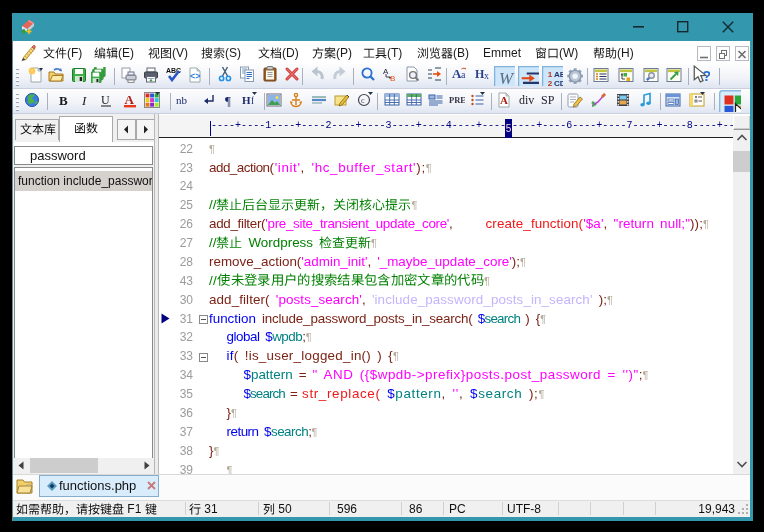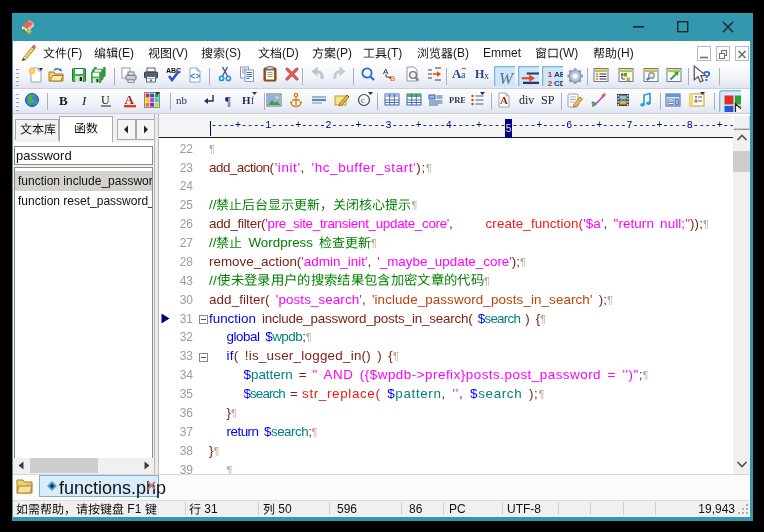--- a/index.html
+++ b/index.html
@@ -15,21 +15,21 @@
 #tb1 { position:absolute; left:13px; top:64px; width:738px; height:25px;
   background:linear-gradient(#fdfdfe 0%, #f2f4f8 55%, #dfe5f2 100%); border-bottom:1px solid #c9cfdd; }
 #tb2 { position:absolute; left:13px; top:89px; width:738px; height:25px;
   background:linear-gradient(#fdfdfe 0%, #f2f4f8 55%, #dfe5f2 100%); border-bottom:1px solid #c9cfdd; }
 .ic { position:absolute; }
 .tsep { position:absolute; width:1px; height:17px; background:#a8b0c0; }
 .grip { position:absolute; width:3px; height:18px;
   background-image:repeating-linear-gradient(#fff 0 1px, #9aa2b2 1px 2px, transparent 2px 4px); }
 #sidebar { position:absolute; left:13px; top:114px; width:141px; height:360px; background:#f0f0f0; }
 .tab1 { position:absolute; font-size:12px; color:#111; }
-#sb-input { position:absolute; left:14px; top:146px; width:139px; height:19px; background:#fff; border:1px solid #8a8a8a; font-size:13px; color:#111; padding-left:1px; line-height:17px; }
+#sb-input { position:absolute; left:14px; top:146px; width:139px; height:19px; background:#fff; border:1px solid #8a8a8a; font-size:13px; color:#111; padding-left:15px; line-height:17px; }
 #sb-list { position:absolute; left:14px; top:167px; width:139px; height:291px; background:#fff; border:1px solid #8a8a8a; border-bottom:none; overflow:hidden; }
 .li { position:absolute; left:0; width:139px; height:20px; font-size:12px; color:#111; line-height:20px; padding-left:3px; white-space:nowrap; overflow:hidden; }
 #splitter { position:absolute; left:154px; top:114px; width:5px; height:360px; background:#ececec; border-left:1px solid #b8b8b8; border-right:1px solid #b8b8b8; }
 #editor { position:absolute; left:159px; top:114px; width:574px; height:360px; background:#fff; }
 #ruler { position:absolute; left:159px; top:115px; width:574px; height:23px; background:#f4f4f4; border-bottom:1.5px solid #222; }
 #ruler-marks { position:absolute; left:211px; top:120px; font-family:"Liberation Mono", monospace; font-size:10px; letter-spacing:0.02px; color:#000080; white-space:pre; width:522px; overflow:hidden; }
 .ln { position:absolute; left:157px; width:36px; text-align:right; font-size:12px; color:#9b9b9b; line-height:18.9px; }
 .cl { position:absolute; font-size:13.4px; line-height:18.5px; white-space:pre; letter-spacing:0px; word-spacing:2.3px; }
 .pil { font-size:11px; }
 .fold { position:absolute; left:199px; width:9px; height:9px; border:1px solid #888; background:#fff; }
@@ -518,21 +518,20 @@
 <div class="abs" style="left:117px;top:119px;width:19px;height:21px;background:#f5f5f5;border:1px solid #a9a9a9"><svg width="17" height="19" viewBox="0 0 17 19">
         <path d="M10 5.5l-4 4 4 4z" fill="#222"></path>
       </svg></div>
 <div class="abs" style="left:136px;top:119px;width:19px;height:21px;background:#f5f5f5;border:1px solid #a9a9a9"><svg width="17" height="19" viewBox="0 0 17 19">
         <path d="M7 5.5l4 4-4 4z" fill="#222"></path>
       </svg></div>
 <div class="abs" style="left:14px;top:142px;width:140px;height:4px;background:#fff"></div>
 <div id="sb-input">password</div>
 <div id="sb-list">
 <div class="li" style="top:3px;background:#d5d2cd">function include_passwor</div>
-<div class="li" style="top:23px">function reset_password_</div>
 </div>
 <div class="abs" style="left:14px;top:458px;width:140px;height:15px;background:#f0f0f0">
 <svg class="abs" style="left:0;top:0" width="15" height="15">
         <path d="M9.5 3.5v8L4.5 7.5z" fill="#404040"></path>
       </svg>
 <div class="abs" style="left:16px;top:0px;width:68px;height:15px;background:#cdcdcd"></div>
 <svg class="abs" style="left:125px;top:0" width="15" height="15">
         <path d="M5.5 3.5v8l5-4z" fill="#404040"></path>
       </svg>
 </div>
@@ -642,21 +641,21 @@
           <use href="#g6587"></use>
         </svg><svg class="k" style="width:13.35px;height:13.35px;vertical-align:-2px" viewBox="0 -88 100 100" fill="currentColor">
           <use href="#g7ae0"></use>
         </svg><svg class="k" style="width:13.35px;height:13.35px;vertical-align:-2px" viewBox="0 -88 100 100" fill="currentColor">
           <use href="#g7684"></use>
         </svg><svg class="k" style="width:13.35px;height:13.35px;vertical-align:-2px" viewBox="0 -88 100 100" fill="currentColor">
           <use href="#g4ee3"></use>
         </svg><svg class="k" style="width:13.35px;height:13.35px;vertical-align:-2px" viewBox="0 -88 100 100" fill="currentColor">
           <use href="#g7801"></use>
         </svg></span><span class="pil" style="color:#b4ab9c">¶</span></div>
-<div class="cl" style="left:209px;top:290.6px;letter-spacing:0.1px"><span style="color:#7c2316">add_filter( </span><span style="color:#ff00ff">'posts_search'</span><span style="color:#7c2316">, </span><span style="color:#c2410c">'include_password_posts_in_search'</span><span style="color:#7c2316"> );</span><span class="pil" style="color:#b4ab9c">¶</span></div>
+<div class="cl" style="left:209px;top:290.6px;letter-spacing:0.1px"><span style="color:#7c2316">add_filter( </span><span style="color:#ff00ff">'posts_search'</span><span style="color:#7c2316">, </span><span style="color:#c4b5fd">'include_password_posts_in_search'</span><span style="color:#7c2316"> );</span><span class="pil" style="color:#b4ab9c">¶</span></div>
 <div class="cl" style="left:209px;top:309.5px;"><span style="color:#0000f0">function</span> <span style="letter-spacing:-0.18px"><span style="color:#7c2316">include_password_posts_in_search(</span></span><span style="letter-spacing:-0.78px"> <span style="color:#0000f0">$</span><span style="color:#008080">search</span> </span><span style="color:#7c2316">) {</span><span class="pil" style="color:#b4ab9c">¶</span></div>
 <div class="cl" style="left:226.5px;top:328.4px;letter-spacing:-0.45px"><span style="color:#0000f0">global</span> <span style="color:#0000f0">$</span><span style="color:#008080">wpdb</span><span style="color:#7c2316">;</span><span class="pil" style="color:#b4ab9c">¶</span></div>
 <div class="cl" style="left:226.5px;top:347.3px;letter-spacing:0.25px"><span style="color:#0000f0">if</span><span style="color:#7c2316">( !</span><span style="color:#7c2316">is_user_logged_in</span><span style="color:#7c2316">() ) {</span><span class="pil" style="color:#b4ab9c">¶</span></div>
 <div class="cl" style="left:243.5px;top:366.2px;"><span style="color:#0000f0">$</span><span style="color:#008080">pattern</span> <span style="color:#7c2316">=</span> <span style="letter-spacing:0.5px"><span style="color:#ff00ff">" AND ({$wpdb-&gt;prefix}posts.post_password = '')"</span></span><span style="color:#7c2316">;</span><span class="pil" style="color:#b4ab9c">¶</span></div>
 <div class="cl" style="left:243.5px;top:385.0px;"><span style="letter-spacing:-0.9px"><span style="color:#0000f0">$</span><span style="color:#008080">search</span> <span style="color:#7c2316">=</span> </span><span style="letter-spacing:0.65px"><span style="color:#f01818">str_replace(</span> <span style="color:#0000f0">$</span><span style="color:#008080">pattern</span><span style="color:#7c2316">,</span> <span style="color:#ff00ff">''</span><span style="color:#7c2316">,</span> <span style="color:#0000f0">$</span><span style="color:#008080">search</span> <span style="color:#7c2316">);</span></span><span class="pil" style="color:#b4ab9c">¶</span></div>
 <div class="cl" style="left:226.5px;top:403.9px;"><span style="color:#7c2316">}</span><span class="pil" style="color:#b4ab9c">¶</span></div>
 <div class="cl" style="left:226.5px;top:422.8px;letter-spacing:-0.5px"><span style="color:#0000f0">return</span> <span style="color:#0000f0">$</span><span style="color:#008080">search</span><span style="color:#7c2316">;</span><span class="pil" style="color:#b4ab9c">¶</span></div>
 <div class="cl" style="left:209px;top:441.7px;"><span style="color:#7c2316">}</span><span class="pil" style="color:#b4ab9c">¶</span></div>
 <div class="cl" style="left:226.5px;top:460.6px;"><span class="pil" style="color:#b4ab9c">¶</span></div>
 <div class="fold" style="top:315.0px"></div>
@@ -677,21 +676,21 @@
 <svg class="abs" style="left:16px;top:477px" width="17" height="18" viewBox="0 0 17 18">
 <path d="M1 3h6l1.5 2H16v11H1z" fill="#f0cf6a" stroke="#a8842a" stroke-width="1"></path>
 <path d="M11 8h4v8h-4z" fill="#fff" stroke="#888" stroke-width=".6"></path>
 <path d="M1 16l2-7h13l-2 7z" fill="#f7e098" stroke="#a8842a" stroke-width="1"></path>
 </svg>
 <div id="doctab"></div>
 <svg class="abs" style="left:47px;top:481px" width="10" height="10" viewBox="0 0 10 10">
       <path d="M5 0l5 5-5 5-5-5z" fill="#5a9ec8"></path>
       <path d="M5 2.5L7.5 5 5 7.5 2.5 5z" fill="#1a3a5a"></path>
     </svg>
-<div class="abs" style="left:59px;top:478px;font-size:18px;color:#111">functions.php</div>
+<div class="abs" style="left:59px;top:478px;font-size:13px;color:#111">functions.php</div>
 <svg class="abs" style="left:146px;top:480px" width="11" height="11" viewBox="0 0 11 11">
       <path d="M2 2l7 7M9 2l-7 7" stroke="#c87878" stroke-width="1.8"></path>
     </svg>
 <div id="statusbar"></div>
 <div class="st" style="left:16px"><svg class="k" style="width:12px;height:12px;vertical-align:-1.5px" viewBox="0 -88 100 100" fill="currentColor">
         <use href="#g5982"></use>
       </svg><svg class="k" style="width:12px;height:12px;vertical-align:-1.5px" viewBox="0 -88 100 100" fill="currentColor">
         <use href="#g9700"></use>
       </svg><svg class="k" style="width:12px;height:12px;vertical-align:-1.5px" viewBox="0 -88 100 100" fill="currentColor">
         <use href="#g5e2e"></use>

